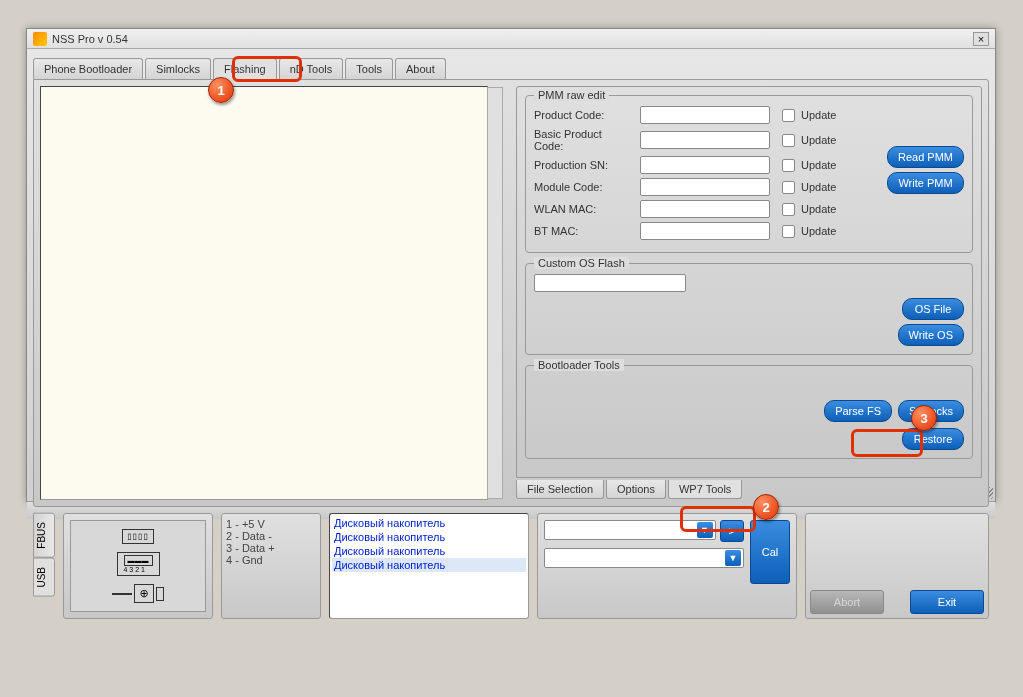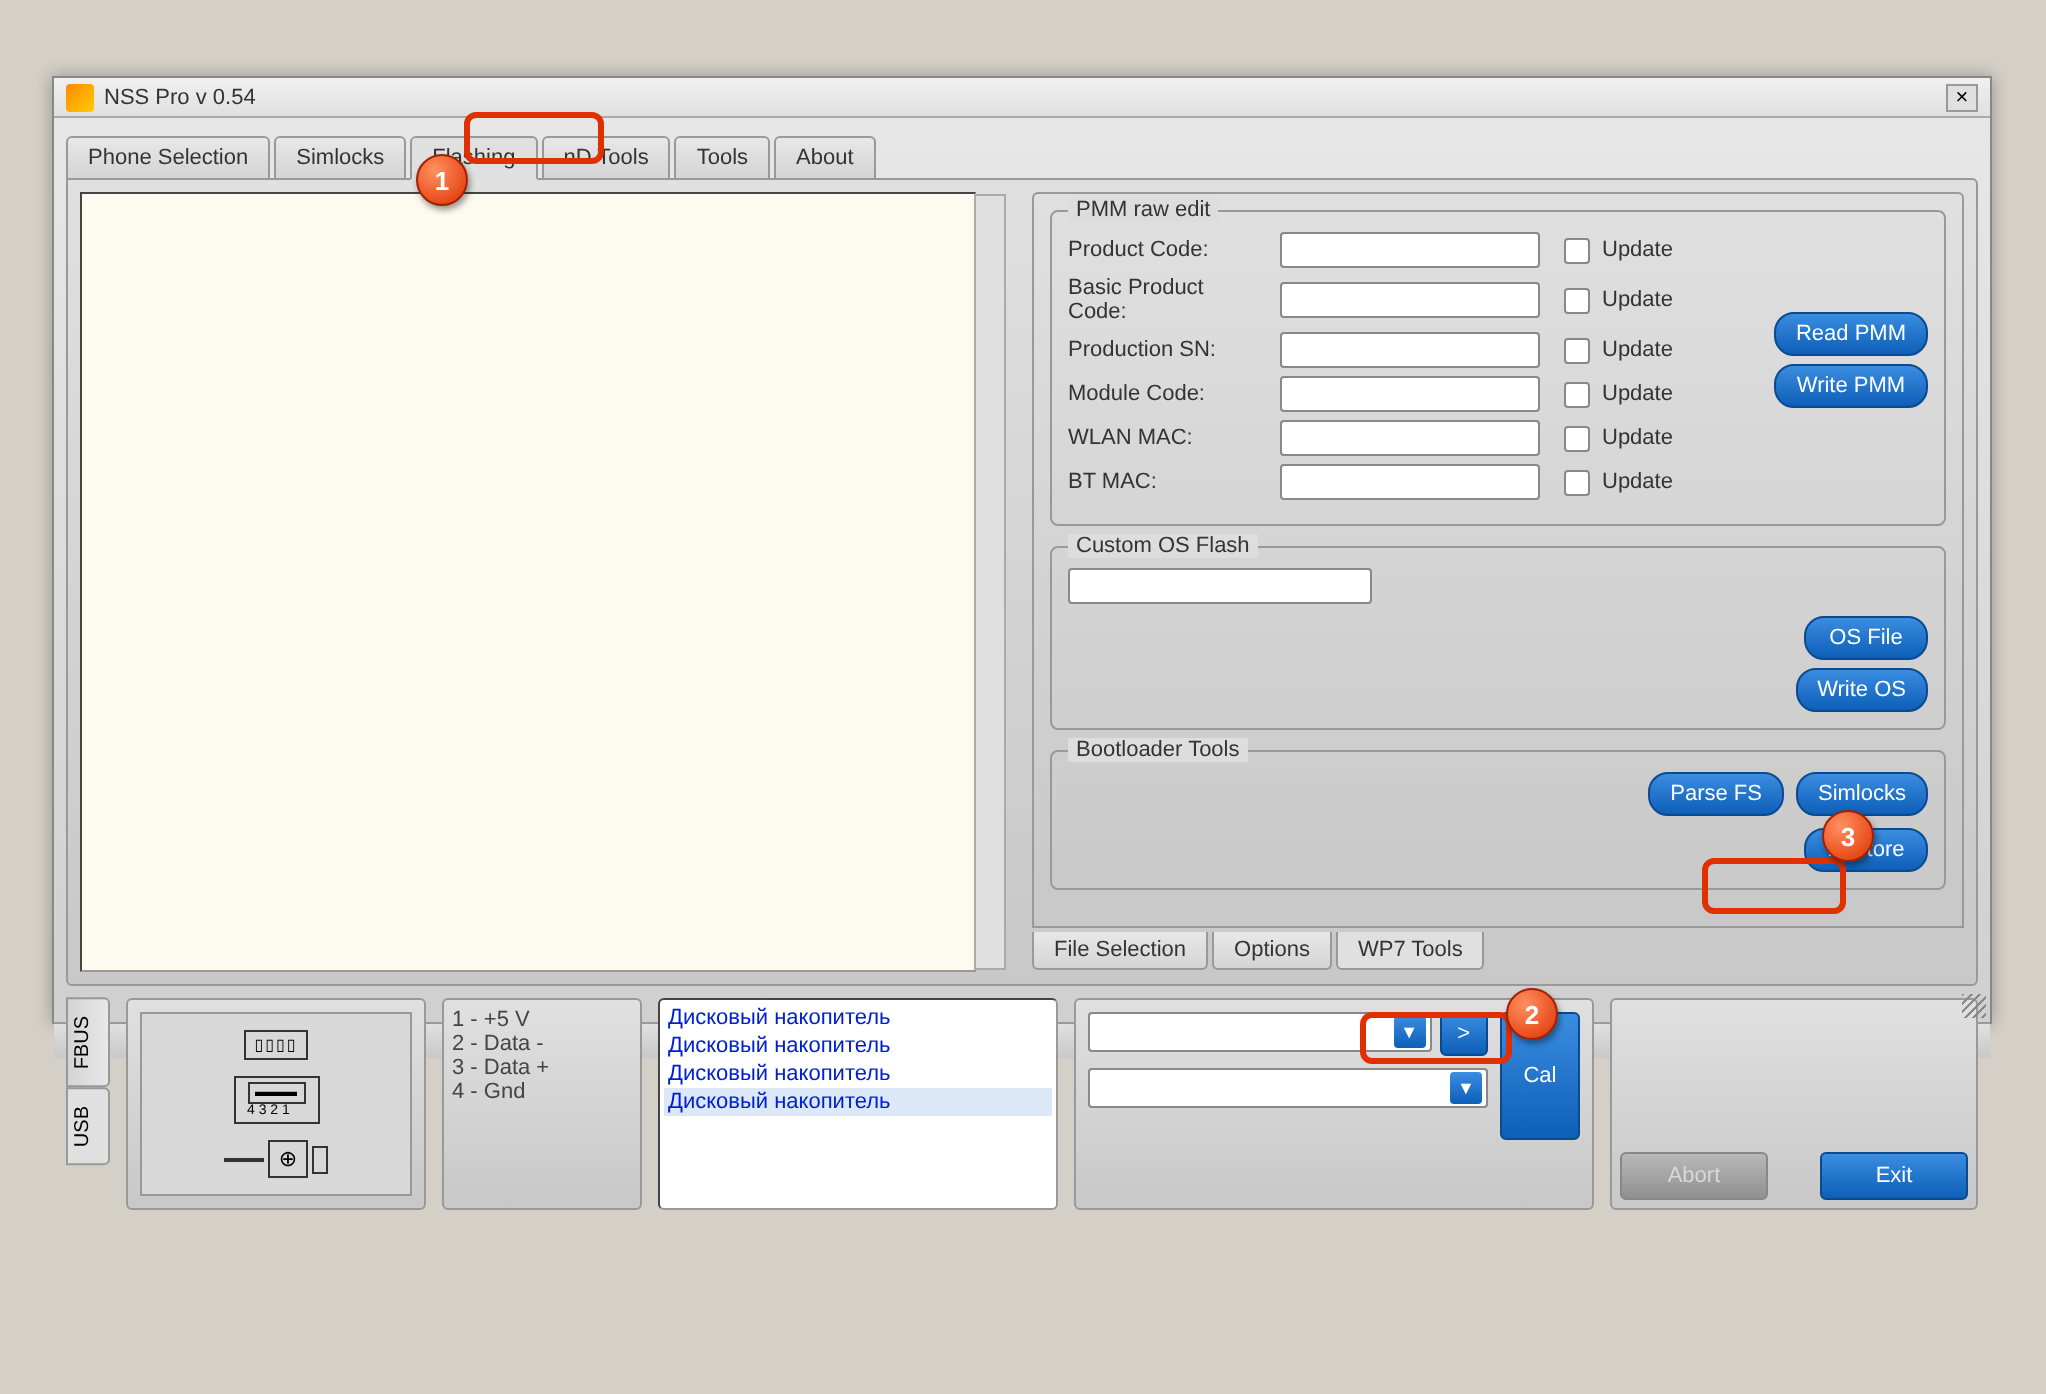--- a/index.html
+++ b/index.html
@@ -1,17 +1,17 @@
 <!DOCTYPE html>
 <html><head>
 <meta charset="utf-8">
 <style>
 * { box-sizing: border-box; margin: 0; padding: 0; font-family: Tahoma, sans-serif; font-size: 11px; }
 body { background: #d4d0c8; width: 1023px; height: 697px; position: relative; overflow: hidden; }
-.window { position: absolute; left: 26px; top: 38px; width: 970px; height: 474px; background: linear-gradient(to bottom, #e8e8e8, #d0d0d0); border: 1px solid #888; box-shadow: 0 0 8px rgba(0,0,0,0.3); }
+.window { position: absolute; left: 26px; top: 28px; width: 970px; height: 474px; background: linear-gradient(to bottom, #e8e8e8, #d0d0d0); border: 1px solid #888; box-shadow: 0 0 8px rgba(0,0,0,0.3); }
 .titlebar { height: 20px; background: linear-gradient(to bottom, #f0f0f0, #e0e0e0); border-bottom: 1px solid #aaa; padding: 2px 6px; display: flex; align-items: center; }
 .titlebar-icon { width: 14px; height: 14px; background: linear-gradient(135deg, #f80, #fc0); margin-right: 5px; border-radius: 2px; }
 .titlebar-text { color: #333; }
 .titlebar-x { margin-left: auto; width: 16px; height: 14px; background: #e0e0e0; border: 1px solid #999; text-align: center; line-height: 12px; cursor: pointer; }
 .content { padding: 6px; height: calc(100% - 20px); display: flex; flex-direction: column; gap: 6px; }
 .top-area { flex: 1; display: flex; flex-direction: column; }
 .tabs-row { display: flex; align-items: flex-end; height: 24px; }
 .tab { padding: 4px 10px; background: linear-gradient(to bottom, #e8e8e8, #d4d4d4); border: 1px solid #999; border-bottom: none; border-radius: 3px 3px 0 0; margin-right: 2px; cursor: pointer; color: #333; position: relative; z-index: 1; }
 .tab.active { background: #e0e0e0; border-bottom: 1px solid #e0e0e0; margin-bottom: -1px; z-index: 3; }
 .tabs-content { flex: 1; border: 1px solid #999; background: linear-gradient(to bottom, #e0e0e0, #c8c8c8); border-radius: 0 3px 3px 3px; padding: 6px; display: flex; gap: 6px; position: relative; z-index: 2; }
@@ -26,21 +26,21 @@
 .groupbox-title { position: absolute; top: -7px; left: 8px; background: linear-gradient(to bottom, #dedede, #dcdcdc); padding: 0 4px; color: #333; font-size: 11px; }
 .form-row { display: flex; align-items: center; margin-bottom: 4px; gap: 6px; }
 .form-label { width: 100px; color: #333; }
 .form-input { flex: 1; max-width: 130px; height: 18px; border: 1px solid #888; background: #fff; border-radius: 2px; padding: 0 4px; }
 .form-input.wide { max-width: 340px; }
 .checkbox { width: 13px; height: 13px; border: 1px solid #888; background: #fff; border-radius: 2px; margin-left: 6px; }
 .check-label { color: #333; }
 .blue-btn { height: 22px; padding: 0 10px; background: linear-gradient(to bottom, #3a8de0, #0d5fb8); color: #fff; border: 1px solid #0a4a90; border-radius: 10px; cursor: pointer; font-size: 11px; min-width: 62px; }
 .pmm-btns { display: flex; flex-direction: column; gap: 4px; position: absolute; right: 8px; top: 50px; }
 .flash-btns { display: flex; flex-direction: column; gap: 4px; align-items: flex-end; margin-top: 6px; }
-.bl-btns { display: flex; gap: 6px; justify-content: flex-end; flex-wrap: wrap; }
+.bl-btns { display: flex; gap: 6px; justify-content: flex-end; flex-wrap: wrap; margin-top: 24px; }
 .bottom-area { height: 112px; display: flex; gap: 8px; }
 .bottom-panel { border: 1px solid #999; background: linear-gradient(to bottom, #e0e0e0, #c8c8c8); border-radius: 3px; padding: 6px; }
 .side-tabs { display: flex; flex-direction: column; width: 22px; }
 .side-tab { writing-mode: vertical-rl; transform: rotate(180deg); padding: 8px 2px; background: linear-gradient(to right, #e8e8e8, #d4d4d4); border: 1px solid #999; border-radius: 3px 0 0 3px; cursor: pointer; text-align: center; font-size: 10px; }
 .side-tab.active { background: #e0e0e0; }
 .usb-panel { width: 150px; display: flex; }
 .usb-visual { flex: 1; border: 1px solid #999; background: #d8d8d8; padding: 8px; display: flex; flex-direction: column; align-items: center; gap: 8px; font-size: 8px; }
 .usb-block { border: 1px solid #333; padding: 2px 4px; font-size: 8px; letter-spacing: 1px; }
 .legend-panel { width: 100px; font-size: 10px; color: #444; padding: 4px; }
 .list-panel { width: 200px; background: #fff; border: 1px inset #999; padding: 2px; overflow: hidden; }
@@ -67,21 +67,21 @@
 <div class="window">
   <div class="titlebar">
     <div class="titlebar-icon"></div>
     <span class="titlebar-text">NSS Pro v 0.54</span>
     <div class="titlebar-x">×</div>
   </div>
 
   <div class="content">
     <div class="top-area">
       <div class="tabs-row">
-        <div class="tab">Phone Selection</div>
+        <div class="tab">Phone Bootloader</div>
         <div class="tab">Simlocks</div>
         <div class="tab active">Flashing</div>
         <div class="tab">nD Tools</div>
         <div class="tab">Tools</div>
         <div class="tab">About</div>
       </div>
       <div class="tabs-content">
         <div class="left-panel">
           <div class="scrollbar-v"></div>
         </div>

